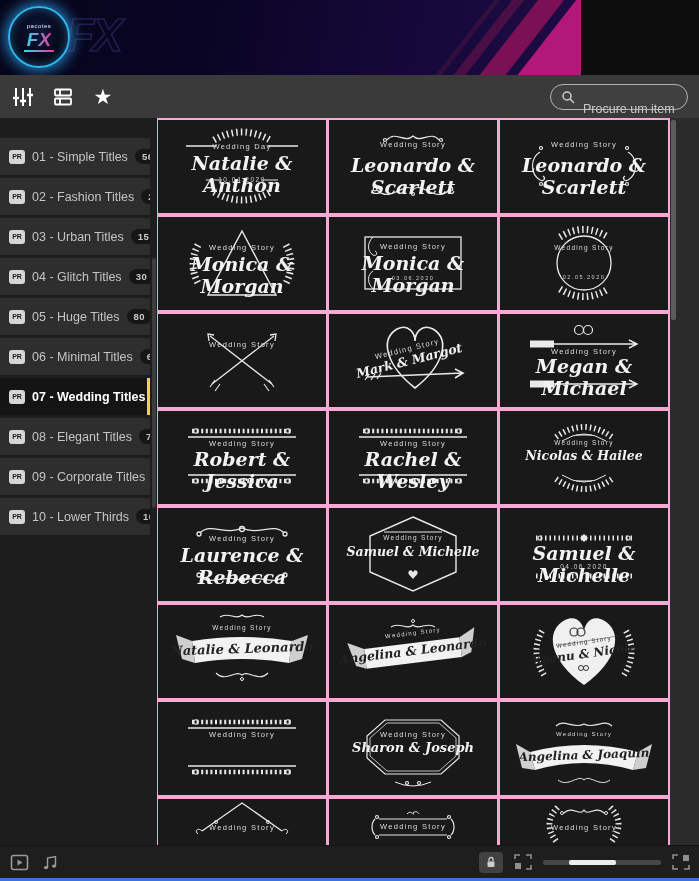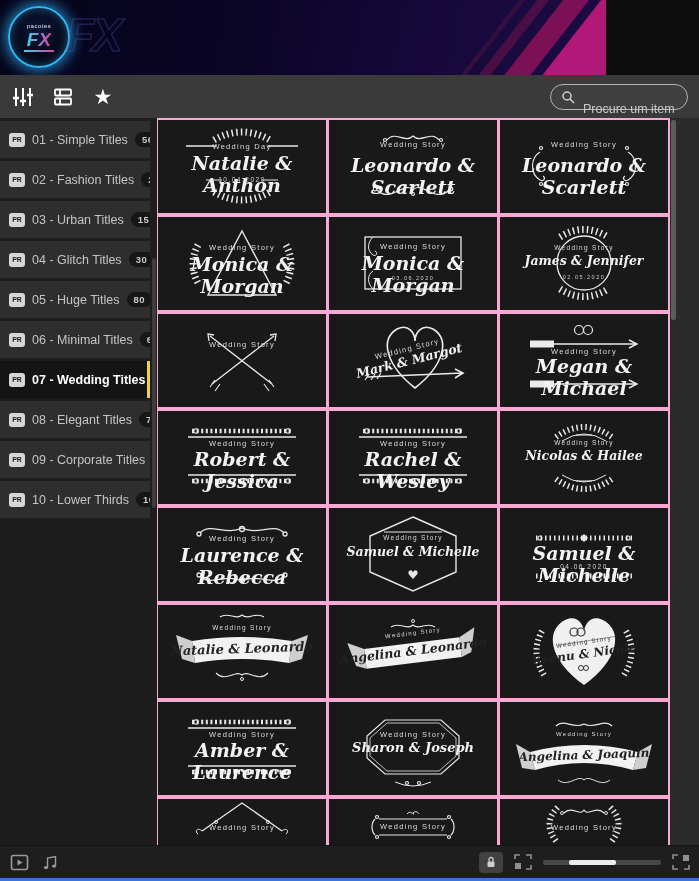--- a/index.html
+++ b/index.html
@@ -1,20 +1,20 @@
 <!DOCTYPE html>
 <html><head>
 <meta charset="utf-8">
 <style>
   html,body{margin:0;padding:0;background:#000;}
   .app{position:relative;width:699px;height:881px;overflow:hidden;background:#0d0d0d;
        font-family:"Liberation Sans",sans-serif;-webkit-font-smoothing:antialiased;}
   
   .header{position:absolute;top:0;left:0;width:581px;height:75px;overflow:hidden;
-    background:linear-gradient(100deg,#05051a 0%,#0b0526 40%,#140837 65%,#1d0b45 100%);padding-left:25px;}
+    background:linear-gradient(100deg,#05051a 0%,#0b0526 40%,#140837 65%,#1d0b45 100%);}
   .h-stripe{position:absolute;top:-10px;height:110px;transform:skewX(-38deg);}
   .s1{right:-30px;width:70px;background:#c21a7e;opacity:.9}
   .s2{right:52px;width:26px;background:#8d1259;opacity:.85}
   .s3{right:92px;width:12px;background:#551047;opacity:.8}
   .s4{right:116px;width:6px;background:#3c1140;opacity:.7}
   .logo-ring{position:absolute;left:8px;top:6px;width:58px;height:58px;border-radius:50%;
     border:2px solid #2fb6f0;box-shadow:0 0 14px 3px rgba(47,170,240,.75),inset 0 0 10px rgba(47,170,240,.5);
     background:radial-gradient(circle at 50% 40%,#0d1638,#05040f 75%);
     display:flex;flex-direction:column;align-items:center;justify-content:center;gap:1px;}
   .logo-top{font-size:6px;color:#e8e8f5;letter-spacing:.5px}
@@ -31,21 +31,21 @@
     display:flex;align-items:center;gap:16px;padding:0 11px;box-sizing:border-box;}
   .tb-icon{display:flex;align-items:center;justify-content:center;width:24px;height:24px;color:#fff;}
   .star-glyph{font-size:21px;color:#fff;line-height:1;}
   .search{margin-left:auto;display:flex;align-items:center;gap:6px;border:1px solid #b3b3b3;
     border-radius:13px;height:24px;padding:0 10px;background:rgba(255,255,255,.03);}
   .search input{border:none;background:transparent;outline:none;width:92px;color:#14b8a6;font-size:12.5px;
     font-family:Liberation Sans, sans-serif;margin-top:24px;}
   .search input::placeholder{color:#c9c9c9;}
   
   .sidebar{position:absolute;top:118px;left:0;width:157px;height:727px;background:#1d1d1d;overflow:hidden;}
-  .side-list{position:absolute;top:3px;left:0;width:157px;}
+  .side-list{position:absolute;top:20px;left:0;width:157px;}
   .side-item{position:relative;height:37px;margin:0 7px 3px 0;background:#2e2e2e;display:flex;align-items:center;
     gap:7px;padding:0 5px 0 9px;color:#c4c4c4;font-size:12.5px;overflow:hidden;cursor:pointer;}
   .side-item.sel{background:#141414;color:#fff;font-weight:bold;}
   .sel-bar{display:none;position:absolute;right:0;top:0;bottom:0;width:3px;background:#e9d34b;}
   .side-item.sel .sel-bar{display:block;}
   .pr-icon{flex:none;width:16px;height:14px;background:#d6d6d6;border-radius:3px;color:#1b1b1b;
     font-size:7px;font-weight:800;display:flex;align-items:center;justify-content:center;}
   .side-label{white-space:nowrap;}
   .badge{margin-left:auto;flex:none;background:#161616;border-radius:10px;padding:3px 7px;font-size:9.5px;
     font-weight:bold;color:#c9c9c9;letter-spacing:.5px;line-height:1;}
@@ -293,21 +293,20 @@
       <div class="cell-art">
             <svg class="art" viewBox="0 0 168 93" xmlns="http://www.w3.org/2000/svg">
               <g stroke="#e8e8e8" fill="none">
                 <circle cx="84" cy="46" r="27" stroke-width="1.3"></circle>
                 <path d="M60,20 Q84,5 108,20" stroke-width="7" stroke-dasharray="1.5 3.2"></path>
                 <path d="M60,72 Q84,87 108,72" stroke-width="7" stroke-dasharray="1.5 3.2"></path>
               </g>
             </svg>
           </div>
       <div class="txt t-label">Wedding Story</div>
-      <div class="txt t-name">James &amp; Jennifer</div>
       <div class="txt t-date">02.05.2020</div>
     </div>
         <div class="cell m-crossedArrows">
       <div class="cell-art">
             <svg class="art" viewBox="0 0 168 93" xmlns="http://www.w3.org/2000/svg">
               <g stroke="#e8e8e8" fill="none" stroke-width="1.3">
                 <path d="M54,70 L116,22 M112,21 L118,20 L117,27"></path>
                 <path d="M114,70 L52,22 M56,21 L50,20 L51,27"></path>
                 <path d="M57,66 l-5,7 M62,70 l-5,7 M111,66 l5,7 M106,70 l5,7" stroke-width="1.1"></path>
               </g>
@@ -511,21 +510,20 @@
                 <circle cx="38" cy="20" r="2.2" stroke-width="1.1"></circle>
                 <circle cx="130" cy="20" r="2.2" stroke-width="1.1"></circle>
                 <path d="M30,64 H138" stroke-width="1.6"></path>
                 <path d="M34,70 H134" stroke-width="4.5" stroke-dasharray="2 2.6"></path>
                 <circle cx="38" cy="70" r="2.2" stroke-width="1.1"></circle>
                 <circle cx="130" cy="70" r="2.2" stroke-width="1.1"></circle>
               </g>
             </svg>
           </div>
       <div class="txt t-label">Wedding Story</div>
-      <div class="txt t-name">Amber &amp; Laurence</div>
 
     </div>
         <div class="cell m-badgeHex">
       <div class="cell-art">
             <svg class="art" viewBox="0 0 168 93" xmlns="http://www.w3.org/2000/svg">
               <g stroke="#e8e8e8" fill="none" stroke-width="1.2">
                 <path d="M56,18 H112 L130,34 V56 L112,72 H56 L38,56 V34 Z"></path>
                 <path d="M58,21 H110 L127,36 V54 L110,69 H58 L41,54 V36 Z" stroke-width=".8"></path>
                 <path d="M66,80 Q84,88 102,80" stroke-width="1"></path>
                 <circle cx="78" cy="81" r="1.5"></circle>

